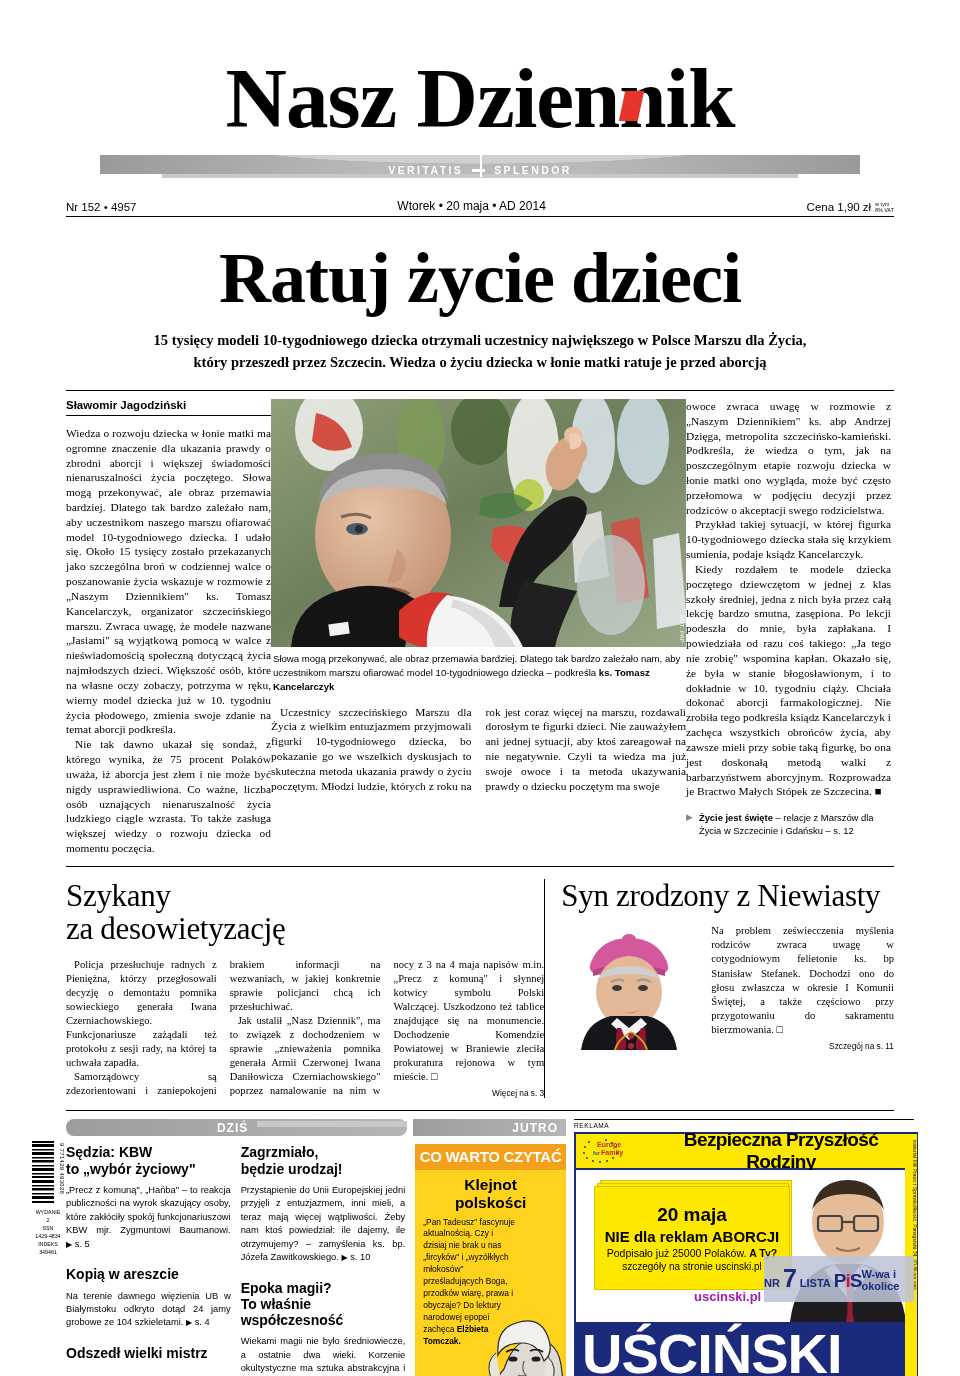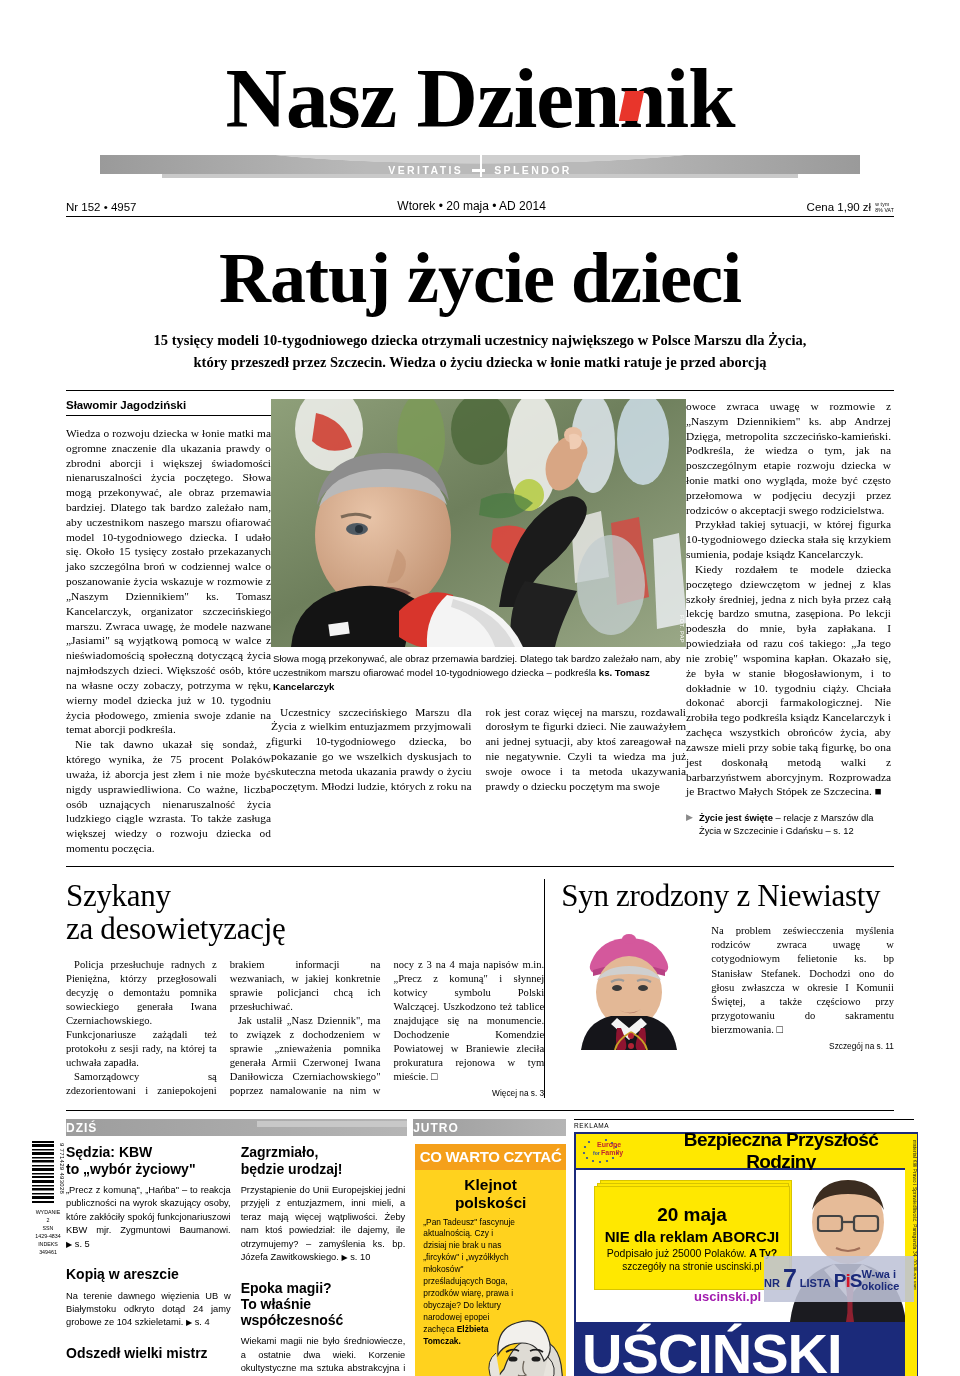--- a/index.html
+++ b/index.html
@@ -155,27 +155,27 @@
     position:absolute;right:-1px;top:2px;font-family:"Liberation Sans", sans-serif;
     font-size:6px;writing-mode:vertical-rl;letter-spacing:.3px;
   }
   .bc-meta{
     font-family:"Liberation Sans", sans-serif;font-size:5.3px;text-align:center;
     line-height:1.5;margin-top:4px;
   }
 
   .dzis-col{width:500px;}
   .hdrbar{
-    height:17px;display:flex;align-items:center;justify-content:flex-start;
+    height:17px;display:flex;align-items:center;justify-content:flex-end;
     background:linear-gradient(to right,#9d9d9d,#b5b5b5);
     color:#fff;font-family:"Liberation Sans", sans-serif;font-weight:700;
     font-size:12px;letter-spacing:1px;padding-right:8px;position:relative;
   }
   .hdr-row{display:flex;gap:6px;}
-  .hdr-dzis{width:345px;justify-content:flex-start;}
+  .hdr-dzis{width:345px;justify-content:center;border-radius:8px;}
   .hdr-dzis:after{
     content:"";position:absolute;left:56%;top:2px;right:0;height:6px;background:#c8c8c8;
   }
   .hdr-jutro{width:150px;}
   .dzis-body{display:flex;gap:10px;margin-top:8px;}
   .dzcol{width:166px;}
   .it-title{
     font-family:"Liberation Sans", sans-serif;font-weight:700;font-size:14px;
     line-height:1.16;margin:0 0 7px;
   }

